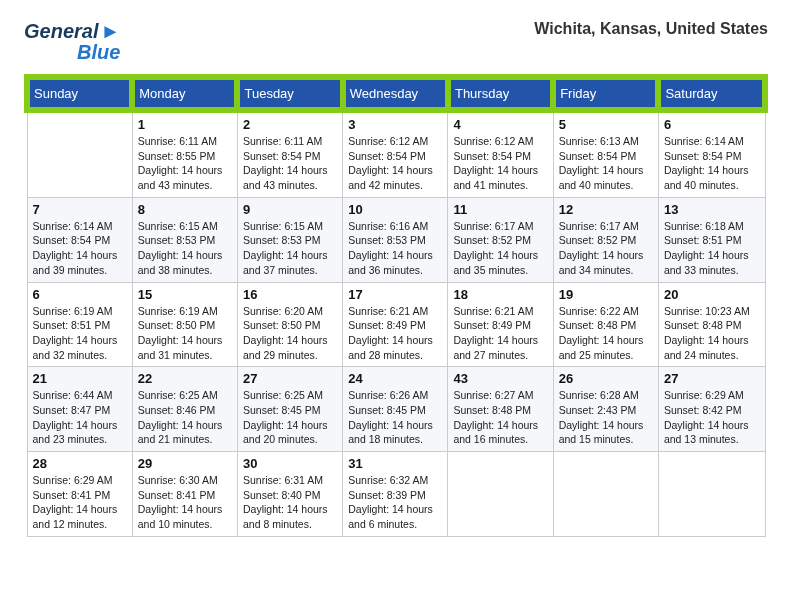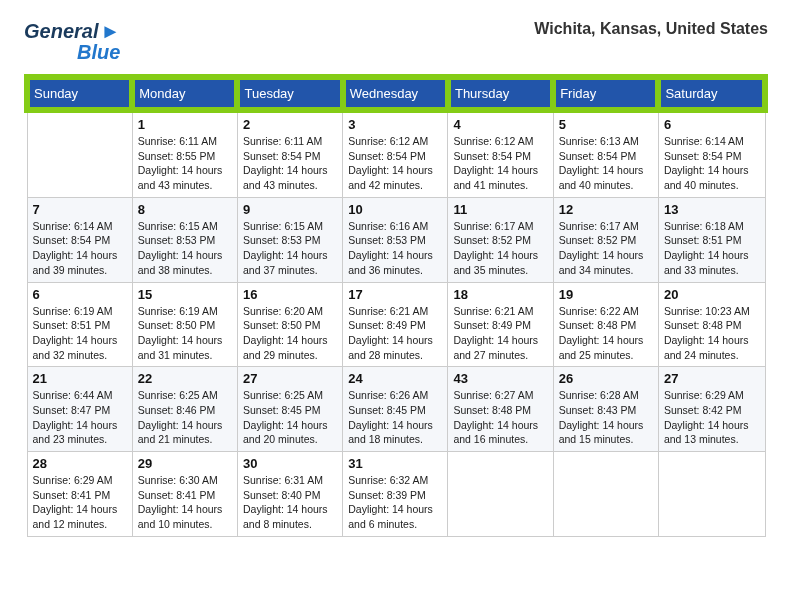--- a/index.html
+++ b/index.html
@@ -337,21 +337,21 @@
           <div class="day-info">
             <div>Sunrise: 6:27 AM</div>
             <div>Sunset: 8:48 PM</div>
             <div>Daylight: 14 hours <br>and 16 minutes.</div>
           </div>
         </td>
         <td>
           <div class="day-num">26</div>
           <div class="day-info">
             <div>Sunrise: 6:28 AM</div>
-            <div>Sunset: 8:43 PM</div>
+            <div>Sunset: 2:43 PM</div>
             <div>Daylight: 14 hours <br>and 15 minutes.</div>
           </div>
         </td>
         <td>
           <div class="day-num">27</div>
           <div class="day-info">
             <div>Sunrise: 6:29 AM</div>
             <div>Sunset: 8:42 PM</div>
             <div>Daylight: 14 hours <br>and 13 minutes.</div>
           </div>

